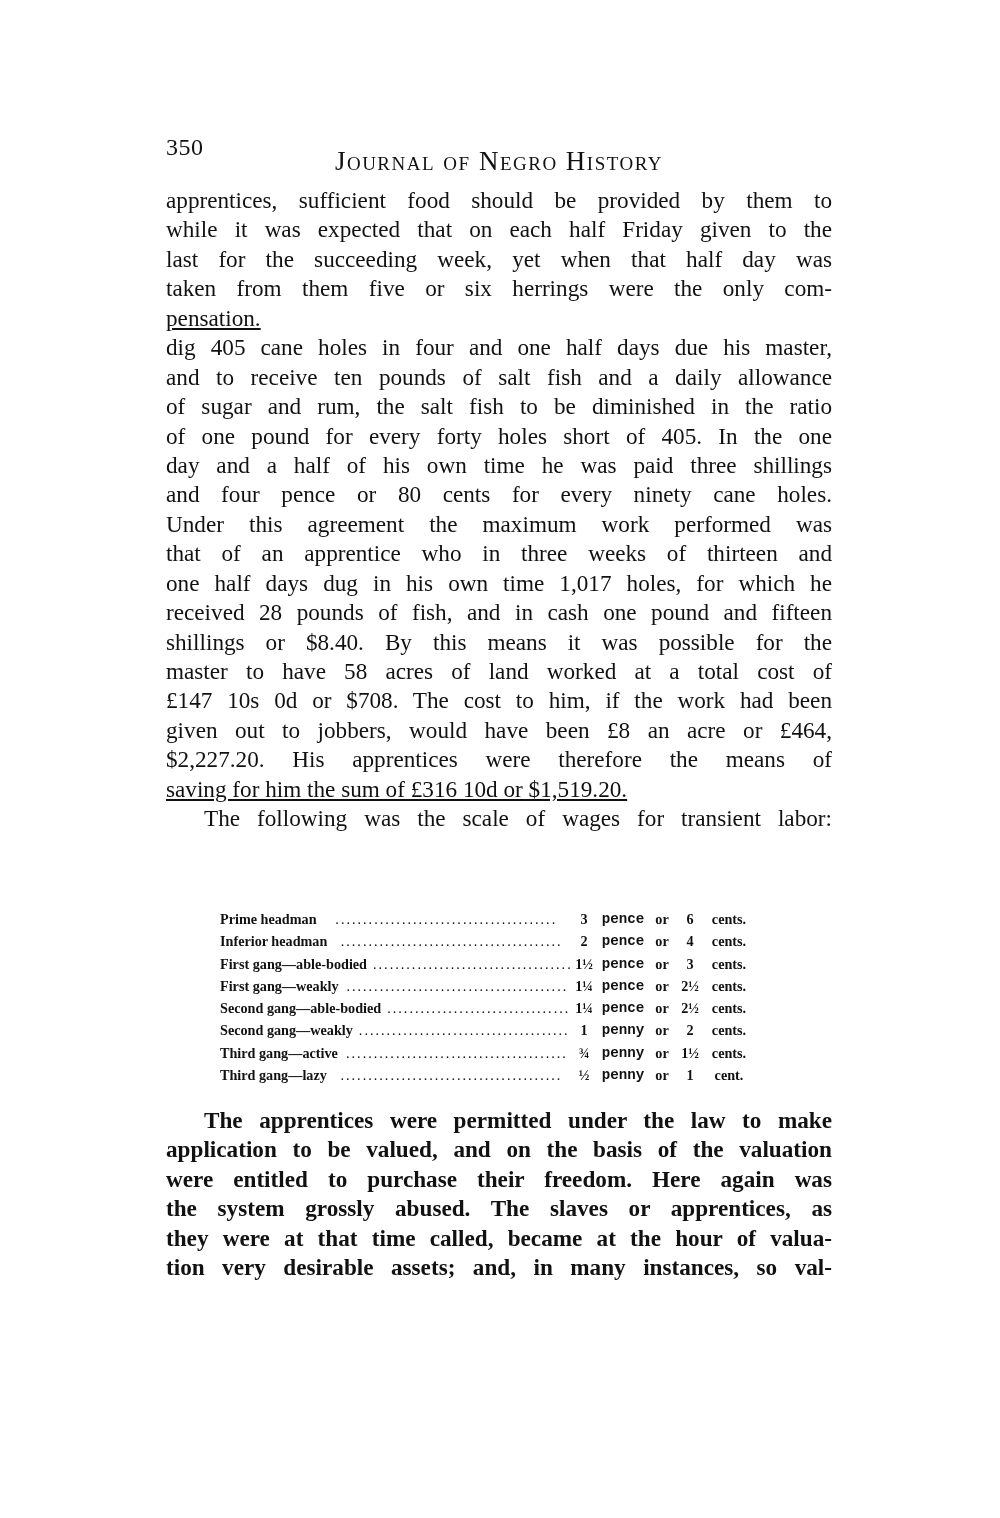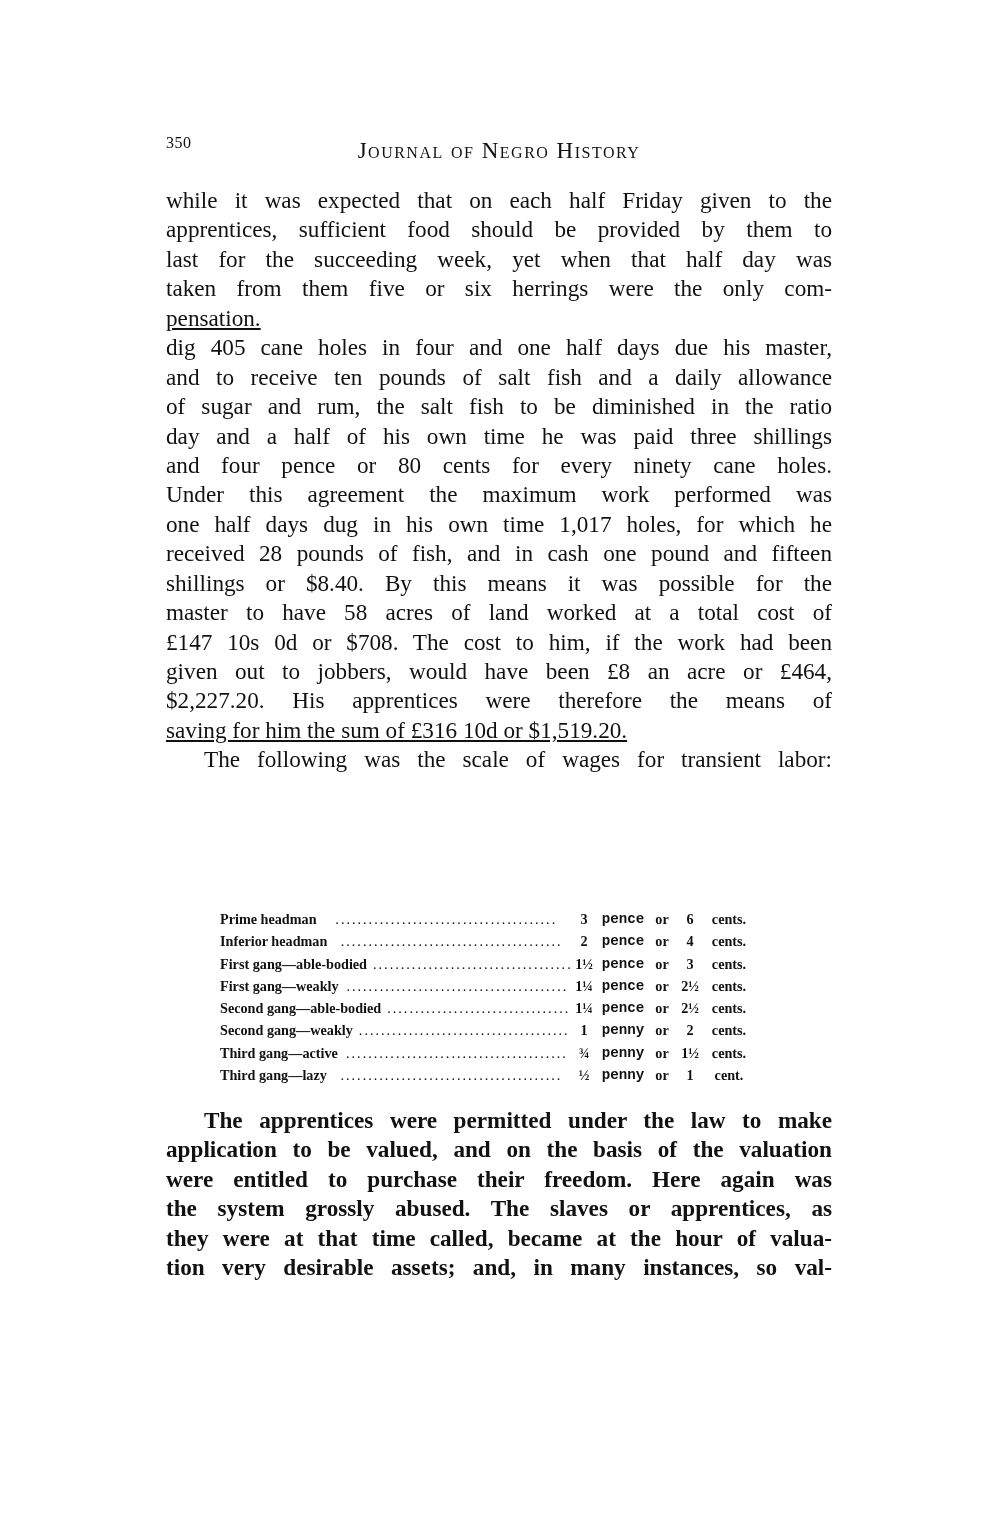--- a/index.html
+++ b/index.html
@@ -1,21 +1,21 @@
 <!DOCTYPE html>
 <html><head>
   <meta charset="utf-8">
   <style>
     html, body { margin: 0; padding: 0; background: #ffffff; }
     body { width: 1000px; height: 1518px; position: relative; overflow: hidden;
            font-family: "Liberation Serif", "DejaVu Serif", serif; color: #111111; }
     .header { position: absolute; top: 134px; left: 166px; width: 666px; height: 30px; }
-    .page-num { position: absolute; left: 0; top: 0; font-size: 16px; letter-spacing: 0.5px; }
-    .running-title { position: absolute; left: 0; right: 0; top: 4px; text-align: center;
-                     font-size: 23px; font-variant: small-caps; letter-spacing: 1.5px; }
+    .page-num { position: absolute; left: 0; top: 0; font-size: 24px; letter-spacing: 0.5px; }
+    .running-title { position: absolute; left: 0; right: 0; top: 12px; text-align: center;
+                     font-size: 27px; font-variant: small-caps; letter-spacing: 1.5px; }
     .body-text { position: absolute; top: 186px; left: 166px; width: 666px; }
     .line { height: 29.45px; line-height: 29.45px; font-size: 23.2px; white-space: nowrap;
             text-align: justify; text-align-last: justify; overflow: visible; }
     .line.last { text-align-last: left; text-decoration: underline; }
     .line.indent { padding-left: 38px; }
     .wage-table { position: absolute; top: 908px; left: 220px; width: 560px;
                   font-size: 14.2px; font-weight: bold; }
     .wage-row { display: flex; height: 22.3px; line-height: 22.3px; white-space: nowrap; text-align: center; }
     .wage-row .label { width: 350px; overflow: hidden; display: flex; }
     .wage-row .label .name { flex: 0 0 auto; padding-right: 6px; }
@@ -31,34 +31,36 @@
 <body>
 
 <div class="header">
   <span class="page-num">350</span>
   <span class="running-title">Journal of Negro History</span>
 </div>
 
 <div class="body-text">
 
   <div>
+    <div class="line">apprentices, sufficient food should be provided by them to</div>
     <div class="line">while it was expected that on each half Friday given to the</div>
-    <div class="line">apprentices, sufficient food should be provided by them to</div>
     <div class="line">last for the succeeding week, yet when that half day was</div>
     <div class="line">taken from them five or six herrings were the only com-</div>
     <div class="line last">pensation.</div>
   </div>
 
   <div>
     <div class="line">dig 405 cane holes in four and one half days due his master,</div>
     <div class="line">and to receive ten pounds of salt fish and a daily allowance</div>
     <div class="line">of sugar and rum, the salt fish to be diminished in the ratio</div>
+    <div class="line">of one pound for every forty holes short of 405.  In the one</div>
     <div class="line">day and a half of his own time he was paid three shillings</div>
     <div class="line">and four pence or 80 cents for every ninety cane holes.</div>
     <div class="line">Under this agreement the maximum work performed was</div>
+    <div class="line">that of an apprentice who in three weeks of thirteen and</div>
     <div class="line">one half days dug in his own time 1,017 holes, for which he</div>
     <div class="line">received 28 pounds of fish, and in cash one pound and fifteen</div>
     <div class="line">shillings or $8.40.  By this means it was possible for the</div>
     <div class="line">master to have 58 acres of land worked at a total cost of</div>
     <div class="line">£147 10s 0d or $708.  The cost to him, if the work had been</div>
     <div class="line">given out to jobbers, would have been £8 an acre or £464,</div>
     <div class="line">$2,227.20.  His apprentices were therefore the means of</div>
     <div class="line last">saving for him the sum of £316 10d or $1,519.20.</div>
   </div>
 

